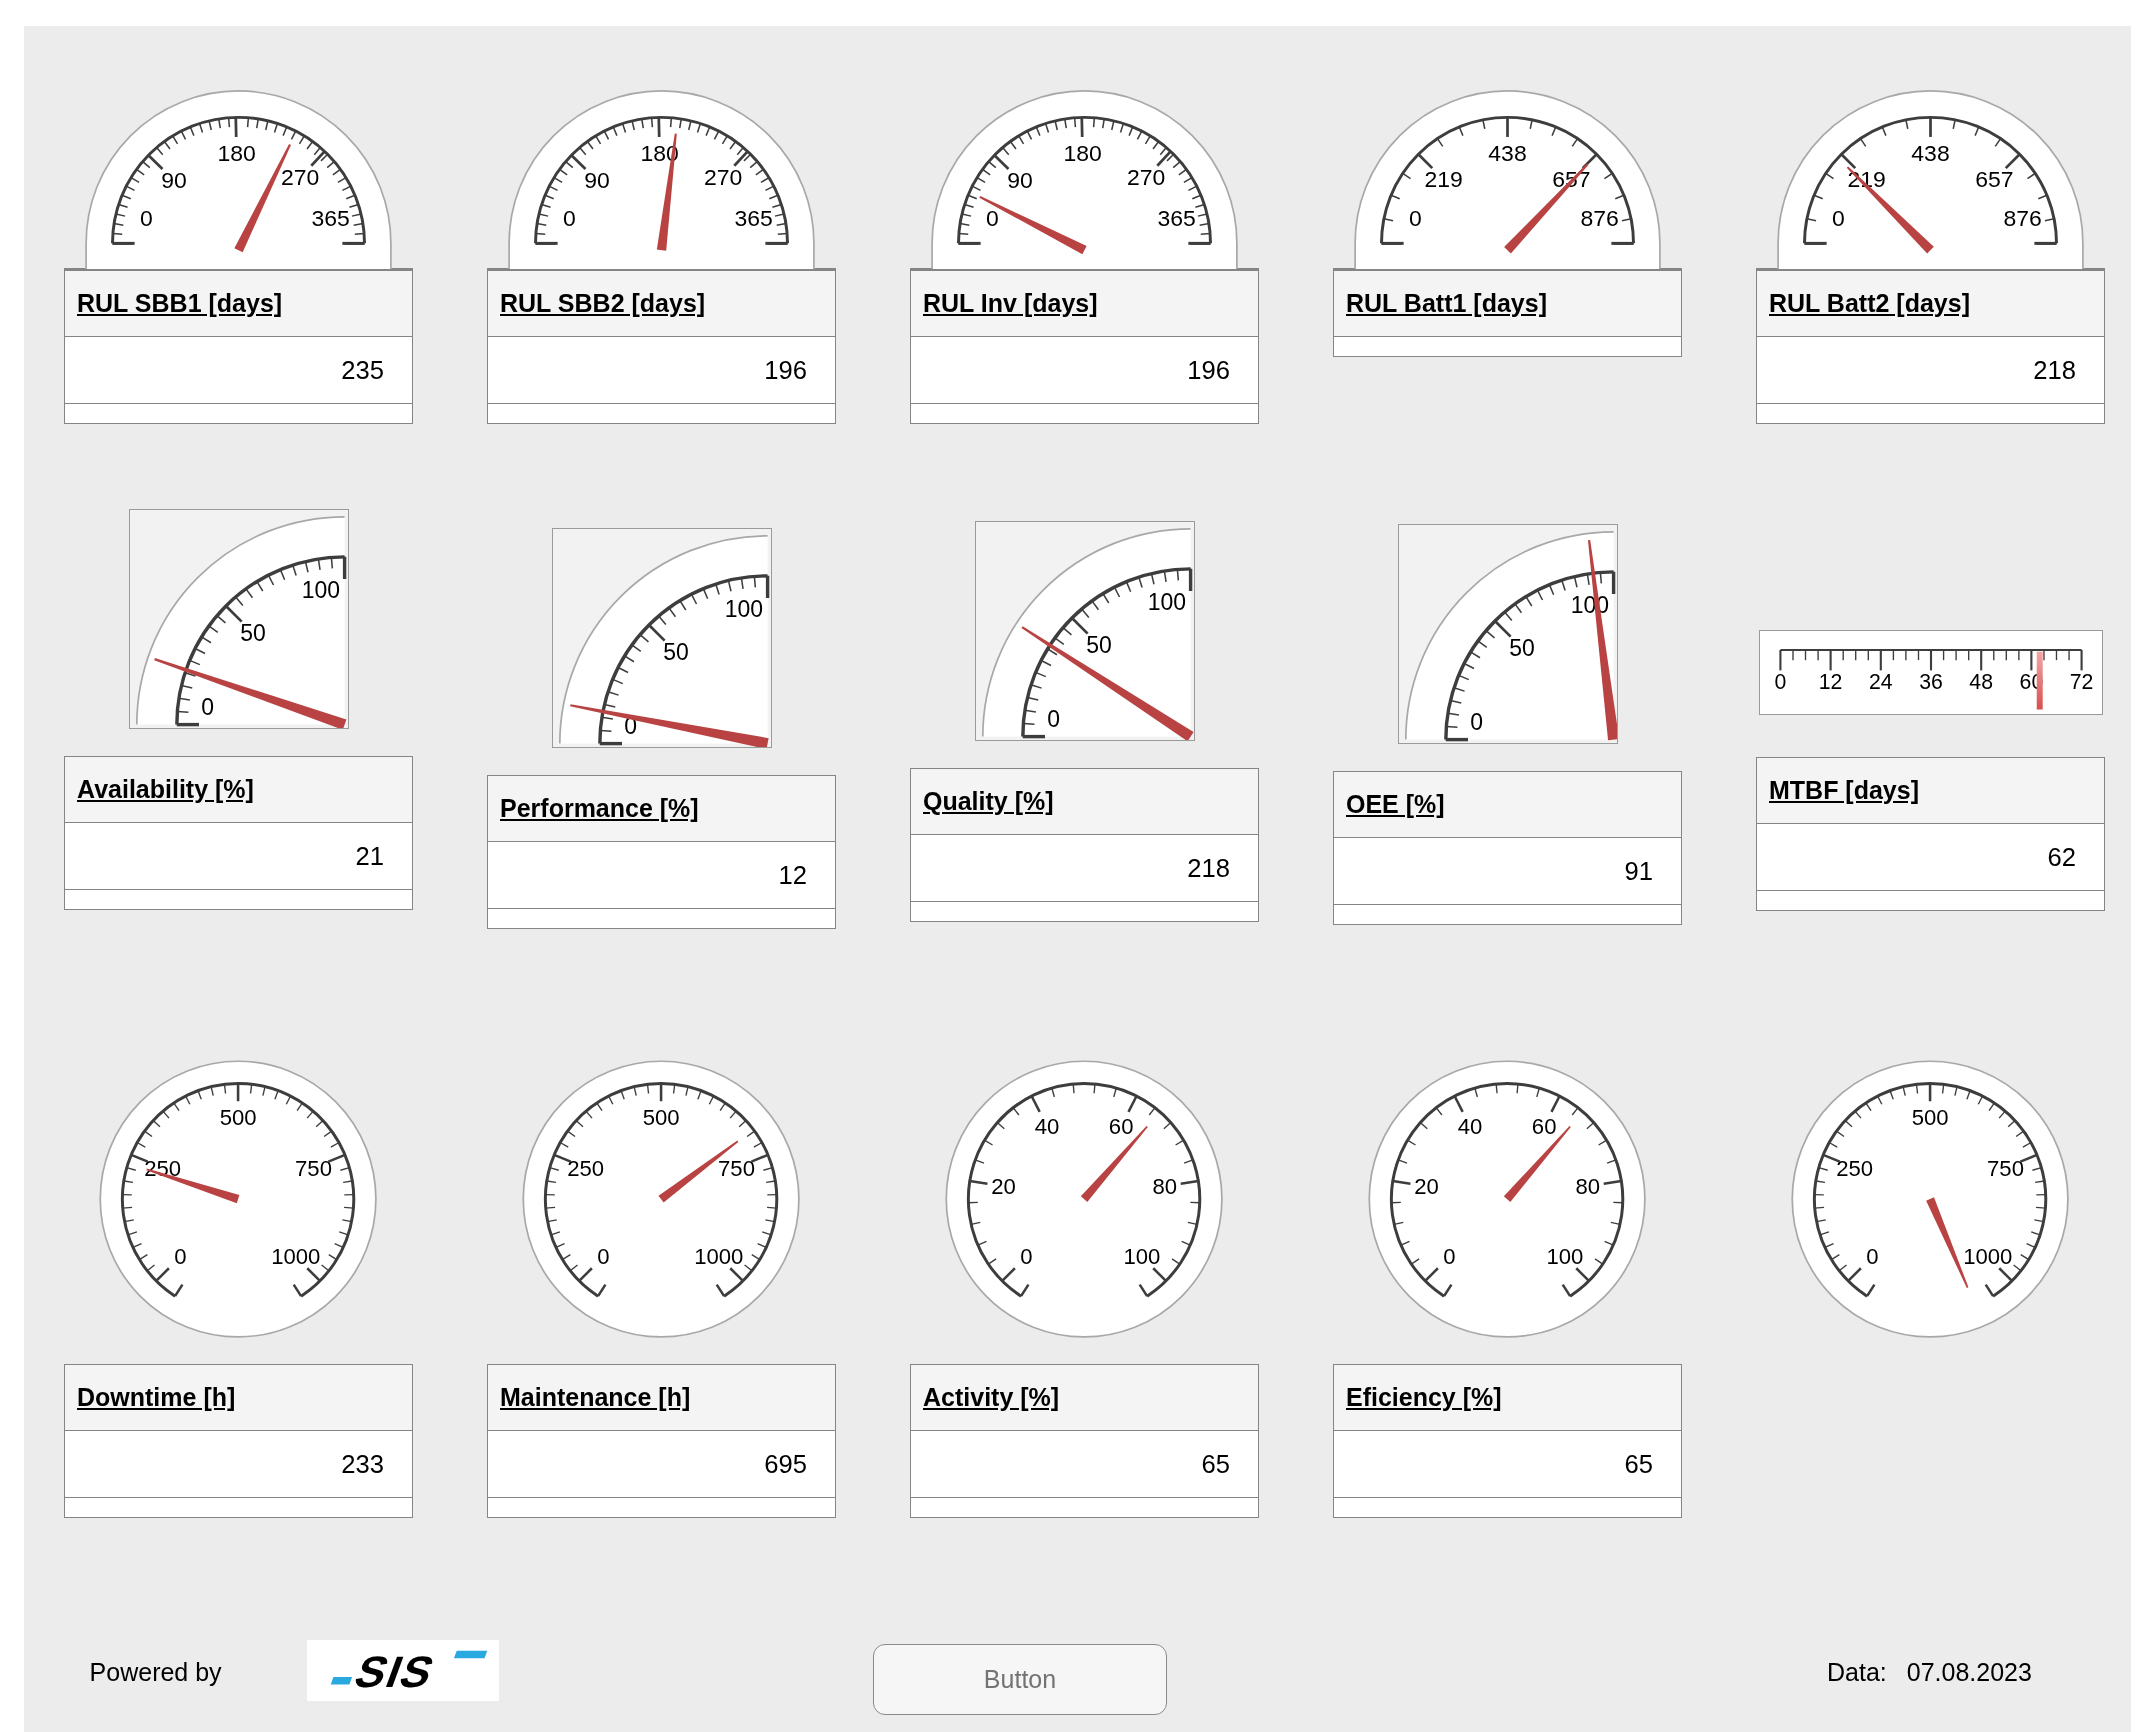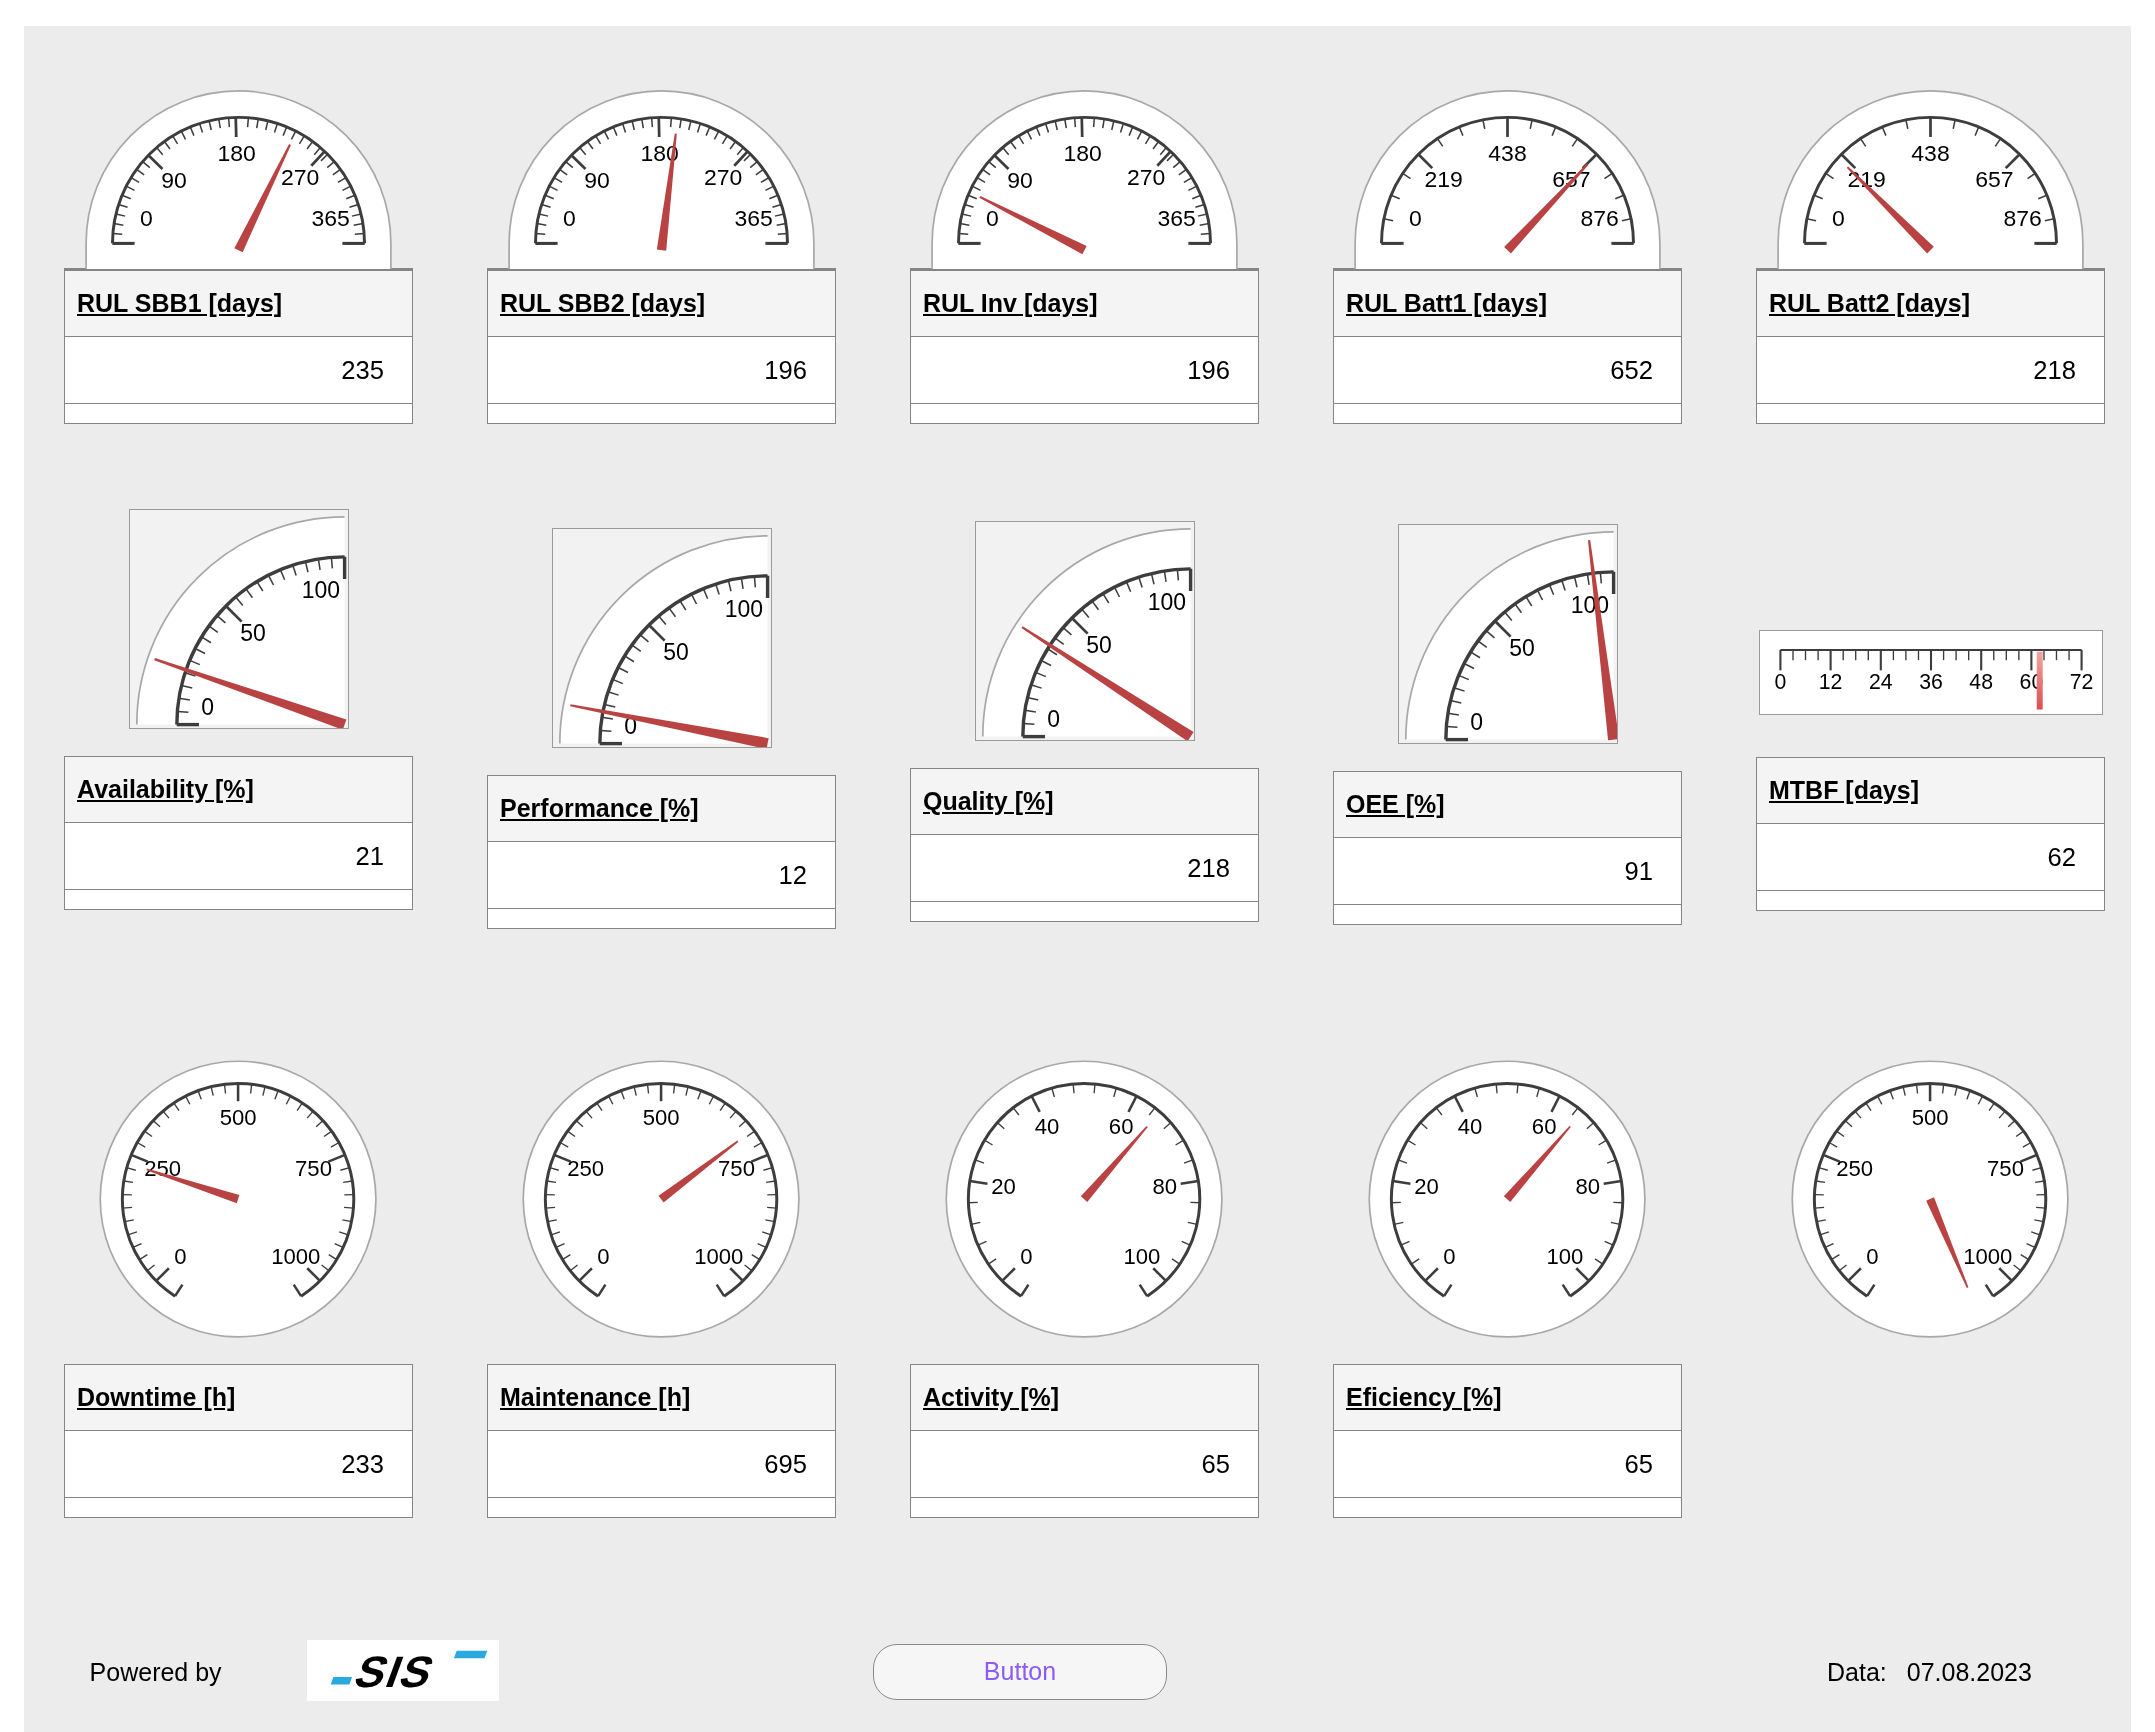--- a/index.html
+++ b/index.html
@@ -24,21 +24,21 @@
   .dial.linear{width:342px;height:83px;border:1.7px solid #9a9a9a;background:#ffffff;}
   .panel{border:1.7px solid #858585;background:#fff;}
   .row1 .panel{border-top-width:3.4px;}
   .plabel{height:65px;line-height:65px;padding-left:12px;font-weight:bold;font-size:25px;background:#f4f4f4;border-bottom:1.7px solid #858585;white-space:nowrap;overflow:hidden;text-decoration:underline;}
   .pvalue{height:66px;line-height:66px;padding-right:28px;font-size:25.6px;text-align:right;background:#fff;border-bottom:1.7px solid #858585;}
   .pstrip{height:19px;background:#fff;}
   svg text{font-family:"Liberation Sans",sans-serif;fill:#000;}
   .footer{position:relative;margin-top:121px;height:81px;}
   .powered{position:absolute;left:25.6px;top:19px;font-size:25px;}
   .logo{position:absolute;left:243px;top:1.7px;width:192px;height:61px;background:#ffffff;display:flex;align-items:center;justify-content:center;}
-  .btn{position:absolute;left:809px;top:5.1px;width:294px;height:56px;border:1.7px solid #8a8a8a;border-radius:24px;background:#f6f6f6;font-size:25px;font-family:"Liberation Sans",sans-serif;color:#8b5cf6;cursor:pointer;}
+  .btn{position:absolute;left:809px;top:5.1px;width:294px;height:71px;border:1.7px solid #8a8a8a;border-radius:12px;background:#f6f6f6;font-size:25px;font-family:"Liberation Sans",sans-serif;color:#737373;cursor:pointer;}
   .data{position:absolute;left:1763px;top:19px;font-size:25px;display:flex;gap:20px;white-space:nowrap;}
 </style>
 </head>
 <body>
 
 <div class="panel-bg"></div>
 
 <div class="content">
 
   <div class="row row1">
@@ -262,21 +262,20 @@
               <text x="76.8" y="180.0" text-anchor="middle" font-size="27">0</text>
               <text x="110.0" y="134.0" text-anchor="middle" font-size="27">219</text>
               <text x="185.0" y="103.0" text-anchor="middle" font-size="27">438</text>
               <text x="260.0" y="134.0" text-anchor="middle" font-size="27">657</text>
               <text x="293.2" y="180.0" text-anchor="middle" font-size="27">876</text>
               <polygon points="280.0,107.9 278.2,106.3 181.0,204.2 189.0,211.8" fill="#b94343"></polygon>
             </svg></div>
         </div>
       <div class="panel">
         <div class="plabel">RUL Batt1 [days]</div>
-        <div class="pvalue">652</div>
         <div class="pstrip"></div>
       </div>
     </div>
     <div class="cell">
       <div class="dial-wrap">
           <div class="dial semi"><svg width="315" height="196" viewBox="0 0 370 230">
               <path d="M 6 230 L 6 200 A 179 179 0 0 1 364 200 L 364 230 Z" fill="#fff"></path>
               <path d="M 6 230 L 6 200 A 179 179 0 0 1 364 200 L 364 230" fill="none" stroke="#a8a8a8" stroke-width="2"></path>
               <path d="M 37 200 A 148 148 0 0 1 333 200" fill="none" stroke="#3d3d3d" stroke-width="3.5"></path>
               <line x1="37.0" y1="200.0" x2="63.0" y2="200.0" stroke="#3d3d3d" stroke-width="3.5"></line>

